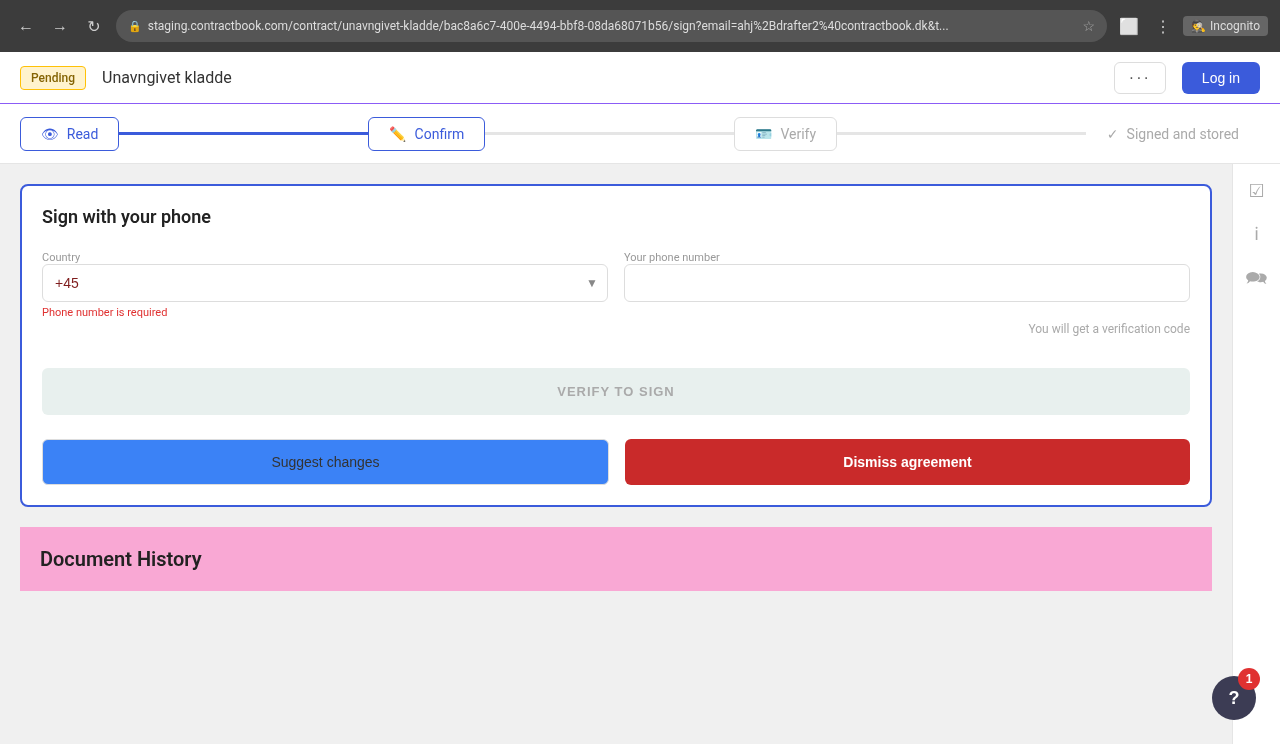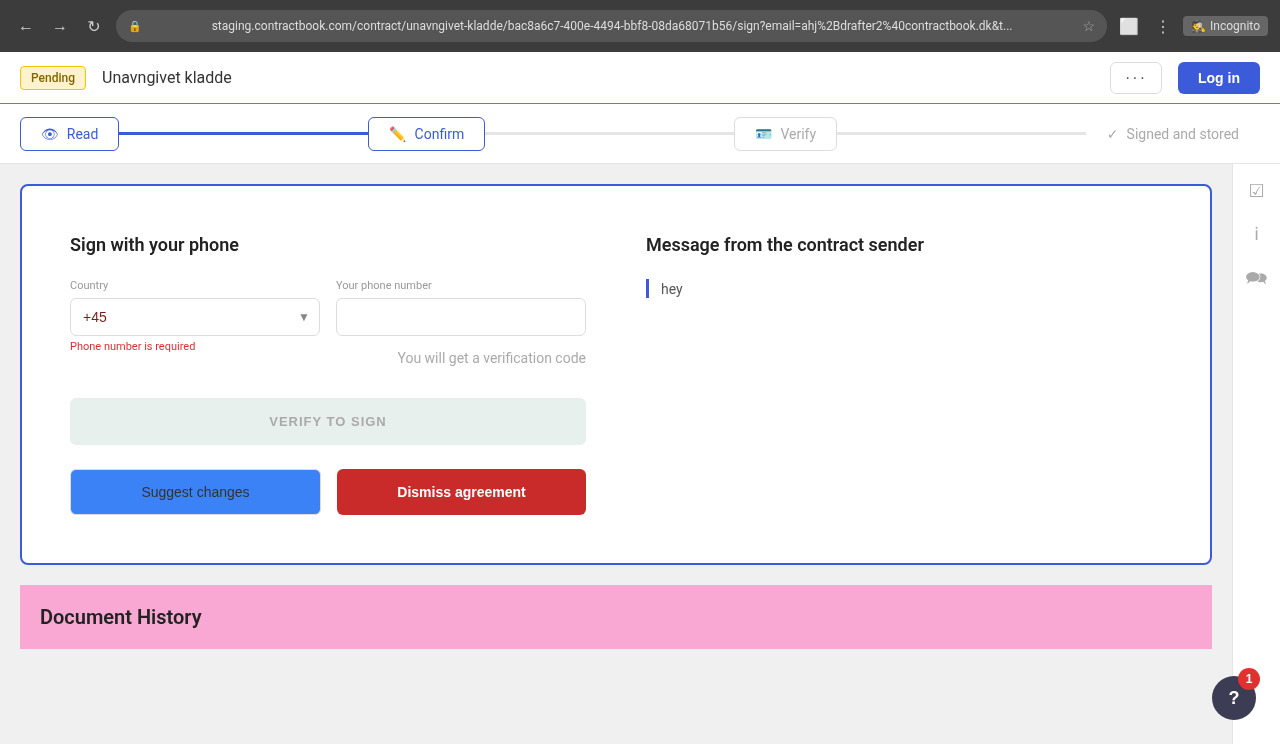--- a/index.html
+++ b/index.html
@@ -35,21 +35,21 @@
       border-radius: 20px;
       height: 32px;
       display: flex;
       align-items: center;
       padding: 0 12px;
       gap: 6px;
       color: #eee;
       font-size: 12px;
     }
     .lock-icon { color: #aaa; font-size: 11px; }
-    .address-text { color: #ddd; font-size: 12px; flex: 1; overflow: hidden; text-overflow: ellipsis; white-space: nowrap; text-align: center; }
+    .address-text { color: #ddd; font-size: 12px; flex: 1; overflow: hidden; text-overflow: ellipsis; white-space: nowrap; }
     .star-icon { color: #aaa; font-size: 14px; }
     .browser-actions {
       display: flex;
       gap: 6px;
       align-items: center;
     }
     .browser-action-btn {
       width: 28px; height: 28px;
       background: none;
       border: none;
@@ -105,21 +105,21 @@
       font-size: 16px;
       letter-spacing: 2px;
     }
     .login-btn {
       background: #3b5bdb;
       color: #fff;
       border: none;
       border-radius: 6px;
       padding: 8px 20px;
       font-size: 14px;
-      font-weight: 700;
+      font-weight: 400;
       cursor: pointer;
     }
 
     
     .steps-bar {
       background: #fff;
       padding: 0 20px;
       display: flex;
       align-items: center;
       height: 60px;
@@ -184,21 +184,21 @@
       color: #aaa;
       font-size: 18px;
       cursor: pointer;
     }
 
     
     .sign-panel {
       background: #fff;
       border: 2px solid #3b5bdb;
       border-radius: 8px;
-      padding: 48px;
+      padding: 20px;
       margin-bottom: 20px;
     }
     .sign-layout {
       display: flex;
       gap: 60px;
     }
     .sign-left { flex: 1; }
     .sign-right { flex: 1; }
     .panel-title {
       font-size: 18px;
@@ -208,21 +208,21 @@
     }
     .form-row {
       display: flex;
       gap: 16px;
       margin-bottom: 8px;
     }
     .form-group { flex: 1; }
     .form-label {
       font-size: 11px;
       color: #999;
-      margin-bottom: 6px;
+      margin-bottom: 0;
       display: block;
     }
     .country-select-wrapper {
       position: relative;
       display: flex;
     }
     .country-select {
       width: 100%;
       padding: 10px 32px 10px 12px;
       border: 1.5px solid #ddd;
@@ -250,23 +250,23 @@
       font-size: 14px;
       color: #333;
       outline: none;
     }
     .error-text {
       font-size: 11px;
       color: #e03131;
       margin-top: 4px;
     }
     .hint-text {
-      font-size: 14px;
+      font-size: 12px;
       color: #aaa;
-      margin-top: 14px;
+      margin-top: 20px;
       text-align: right;
     }
     .verify-btn {
       width: 100%;
       padding: 16px;
       background: #e8f0ee;
       border: none;
       border-radius: 6px;
       font-size: 13px;
       font-weight: 600;
@@ -449,26 +449,20 @@
           </div>
 
           <button class="verify-btn" disabled="">VERIFY TO SIGN</button>
 
           <div class="action-row">
             <button class="suggest-btn">Suggest changes</button>
             <button class="dismiss-btn">Dismiss agreement</button>
           </div>
         </div>
 
-        <div class="sign-right">
-          <h2 class="panel-title">Message from the contract sender</h2>
-          <div class="message-box">
-            <span class="message-text">hey</span>
-          </div>
-        </div>
 
       </div>
     </div>
 
     <div class="doc-history">
       <h3 class="history-title">Document History</h3>
     </div>
 
   </div>
 

